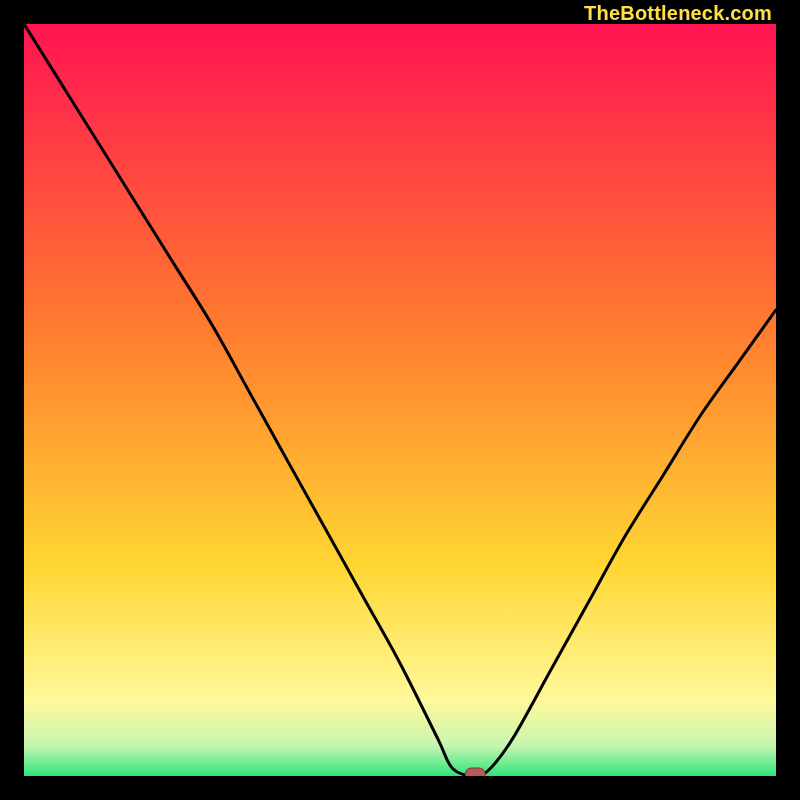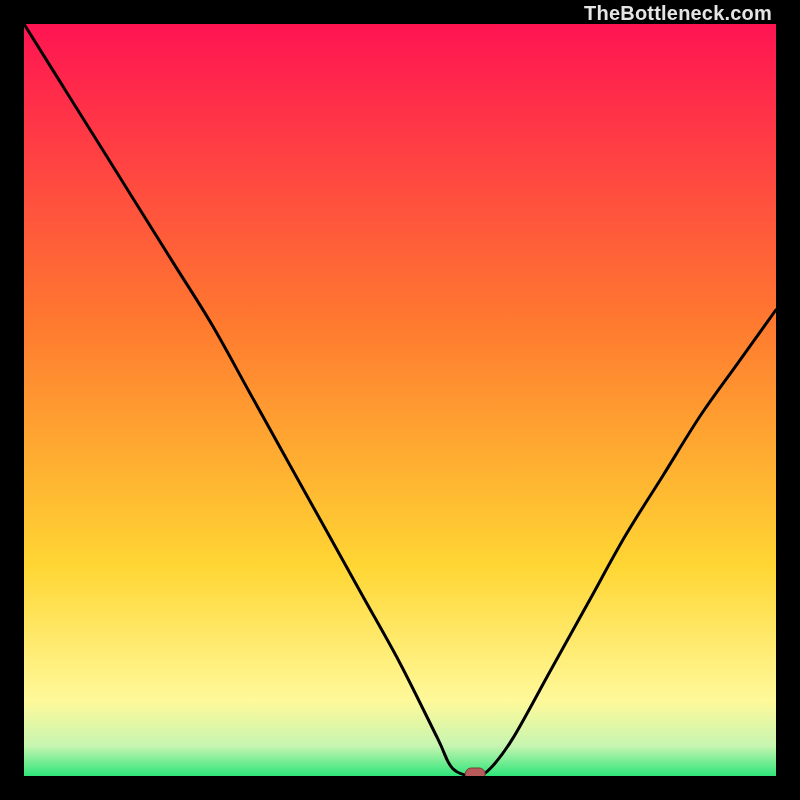--- a/index.html
+++ b/index.html
@@ -25,21 +25,21 @@
     width: 752px;
     height: 752px;
   }
   .watermark {
     position: absolute;
     top: 2px;
     right: 28px;
     font-family: Arial, Helvetica, sans-serif;
     font-size: 20px;
     font-weight: 600;
-    color: #e5e5e5;
+    color: #fde047;
     letter-spacing: 0.2px;
   }
   svg { display:block; }
 </style>
 </head>
 <body>
 
 <div class="watermark">TheBottleneck.com</div>
 
 <div class="frame">

